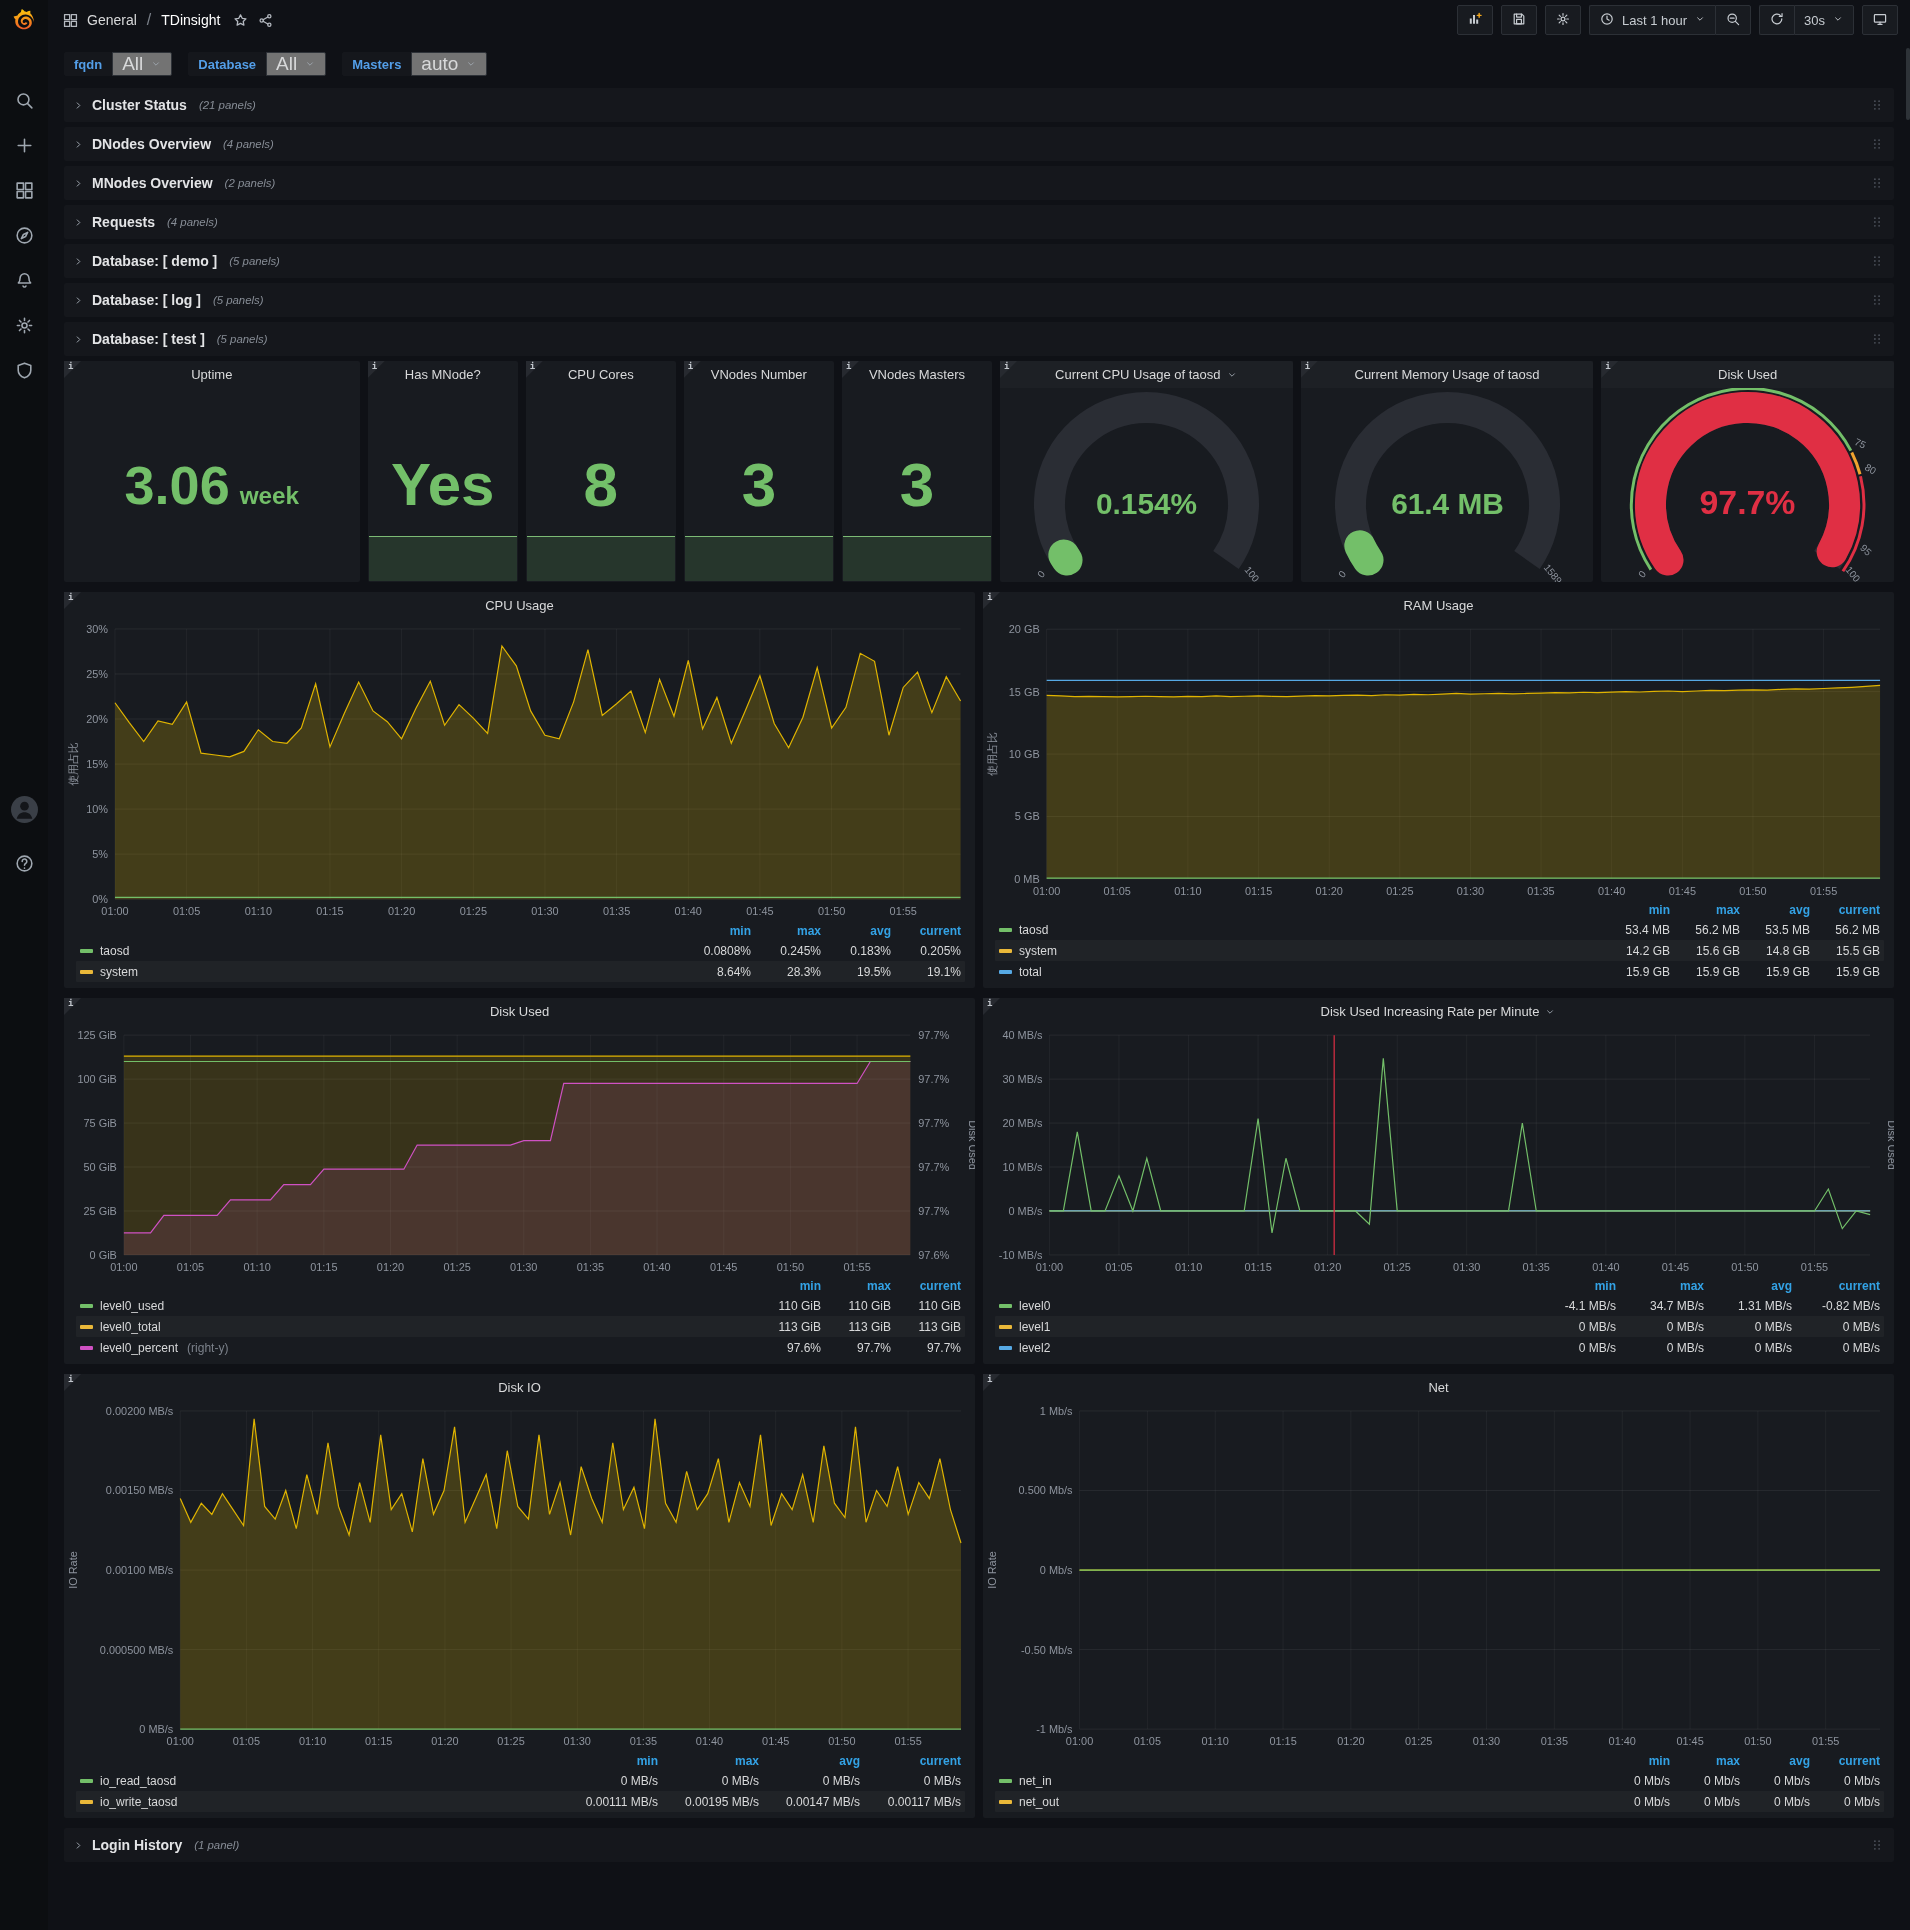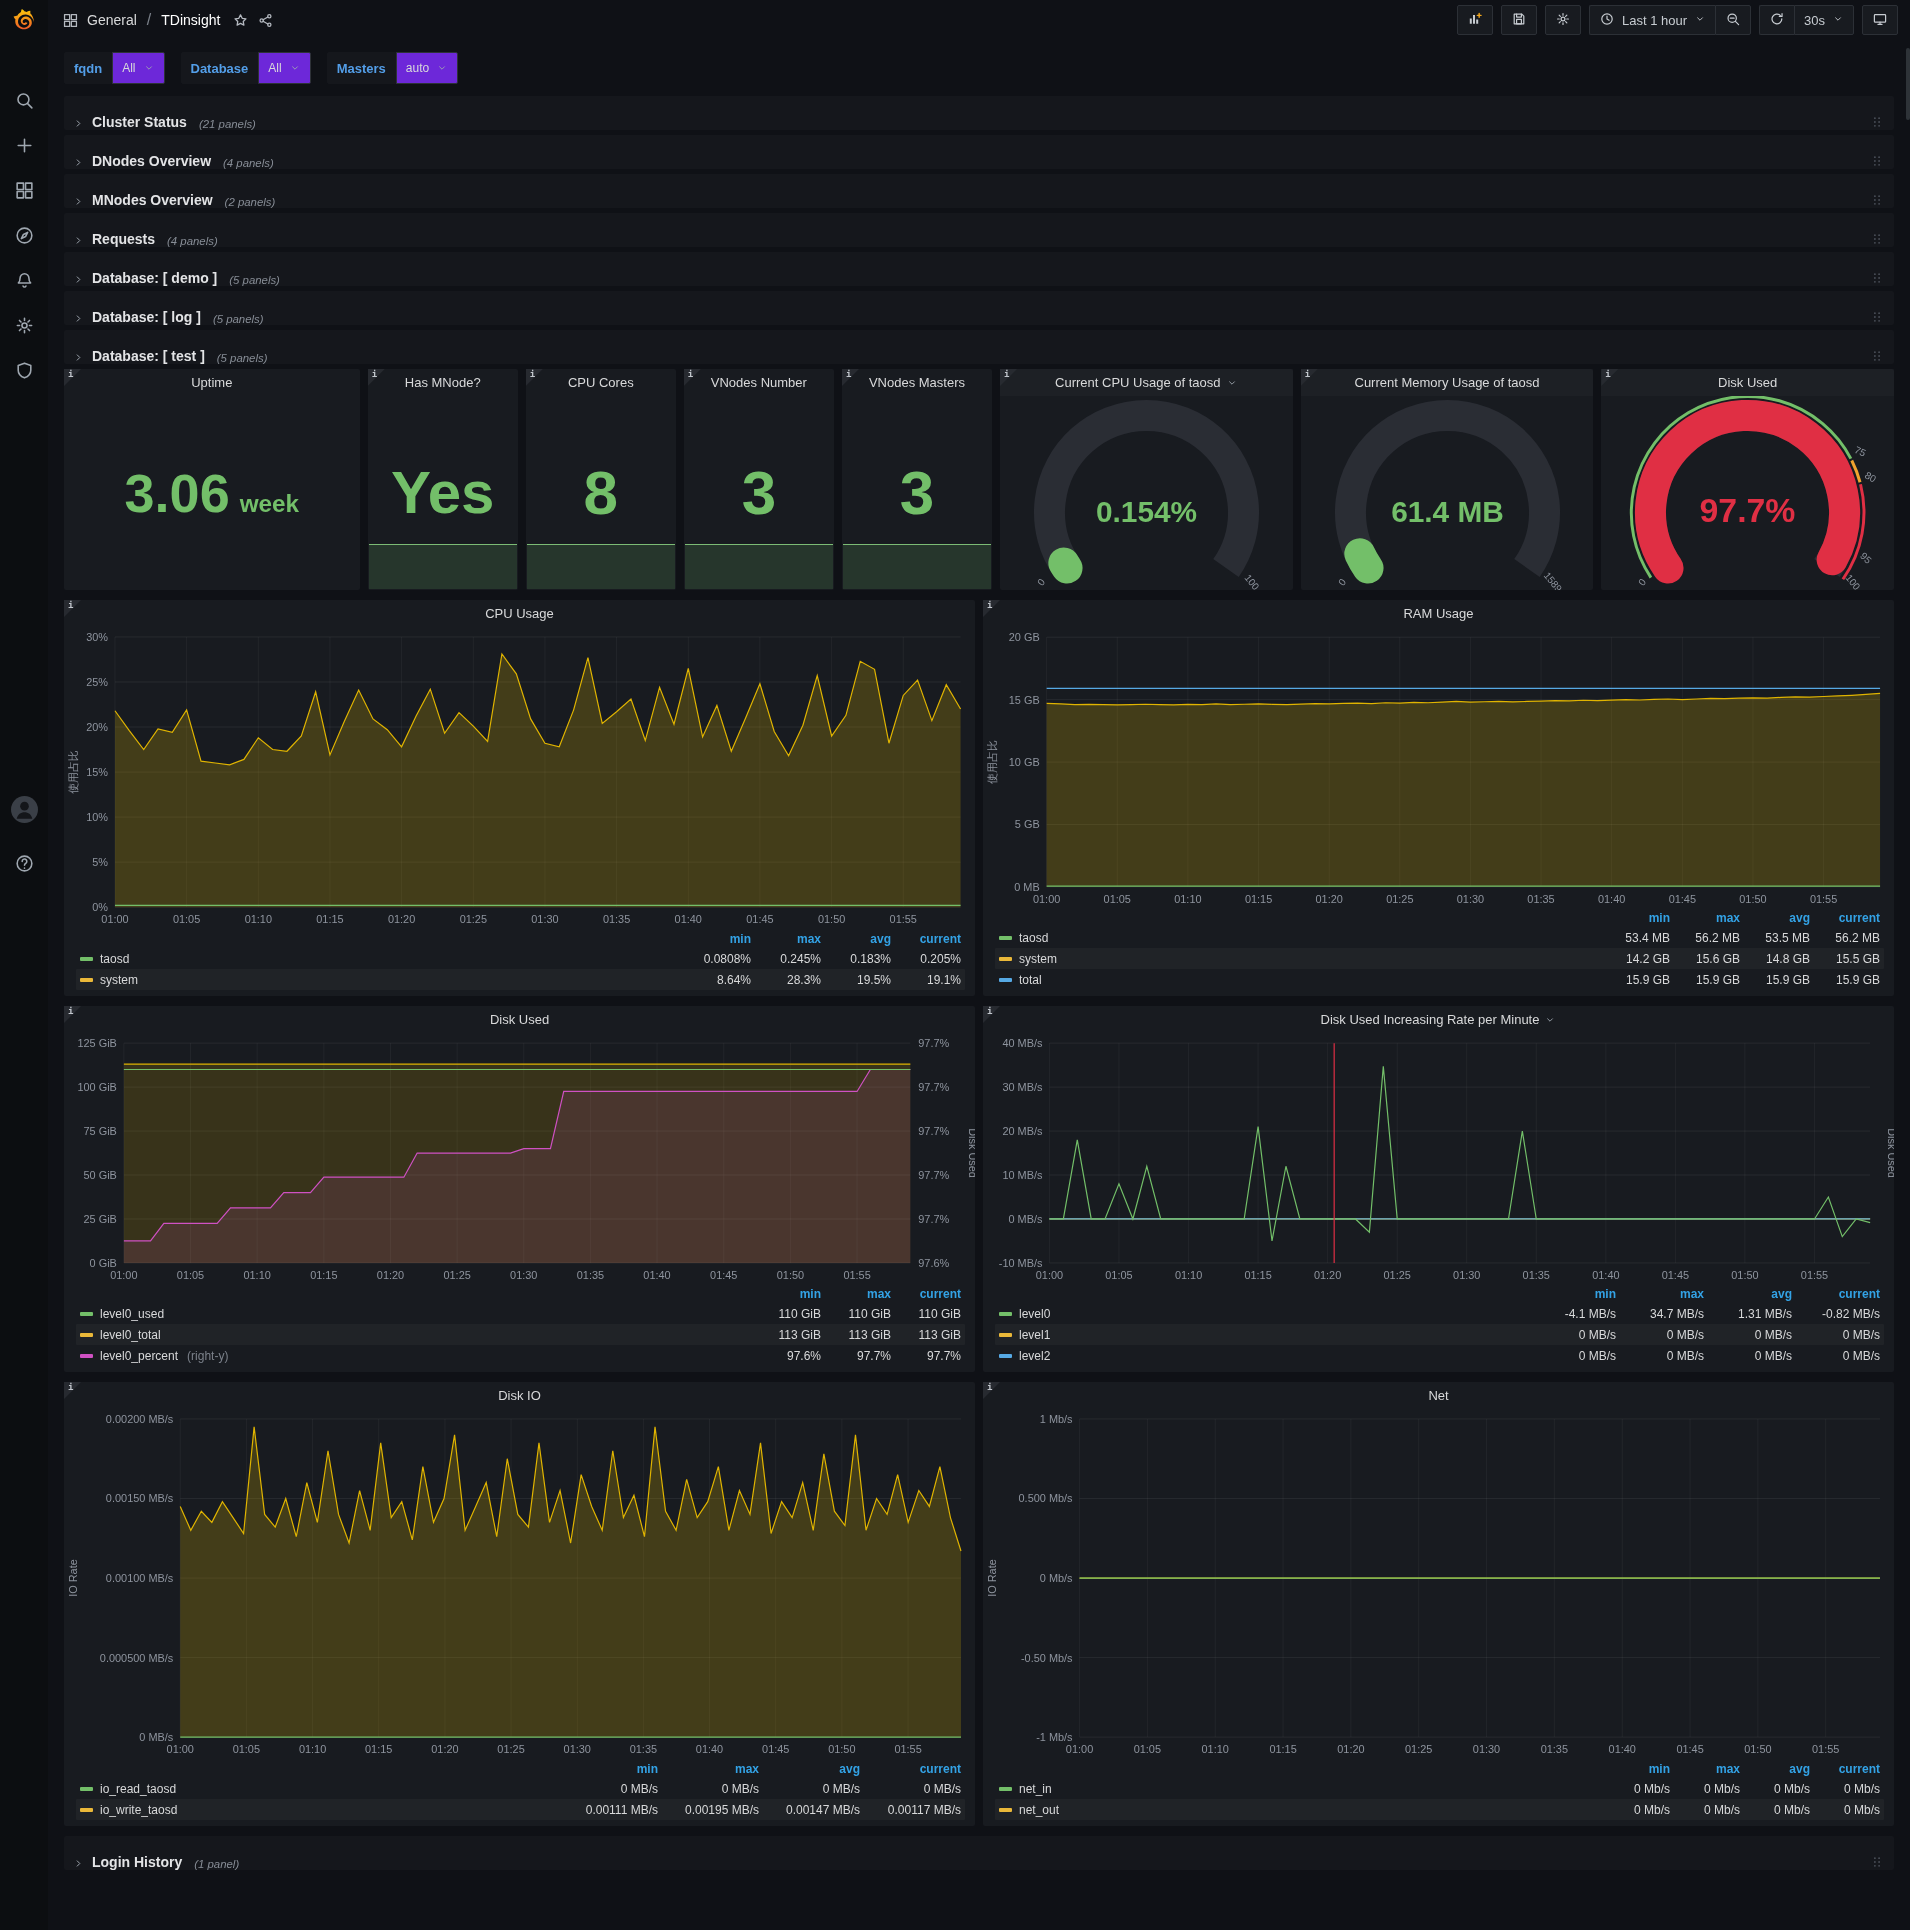--- a/index.html
+++ b/index.html
@@ -26,24 +26,24 @@
 .navbtn svg{width:16px;height:16px}
 .btngroup{display:flex}
 .btngroup .navbtn:first-child{border-right:none;border-radius:2px 0 0 2px}
 .btngroup .navbtn:last-child{border-radius:0 2px 2px 0}
 .chev svg{width:12px;height:12px}
 
 .content{padding:6px 16px 0 16px}
 .varbar{display:flex;gap:16px;margin:6px 0 12px 0}
 .varpill{display:flex;align-items:stretch}
 .varlabel{background:#15171c;border:1px solid #15171c;color:#539ee8;font-weight:700;font-size:13px;display:flex;align-items:center;padding:0 9px;border-radius:2px 0 0 2px}
-.varvalue{background:#6d28d9;border:1px solid #2e3238;color:#d8d9da;font-size:12px;display:flex;align-items:center;gap:7px;padding:0 9px;height:32px;border-radius:0 2px 2px 0;cursor:pointer;font-family:inherit}
+.varvalue{background:#737373;border:1px solid #2e3238;color:#d8d9da;font-size:19px;display:flex;align-items:center;gap:7px;padding:0 9px;height:24px;border-radius:0 2px 2px 0;cursor:pointer;font-family:inherit}
 .varvalue .chev{color:#9fa7b0;display:flex}
 
-.rowhdr{height:34px;margin-bottom:5px;display:flex;align-items:flex-end;padding:0 10px 0 8px;background:#15171c;cursor:pointer;border-radius:2px}
+.rowhdr{height:34px;margin-bottom:5px;display:flex;align-items:center;padding:0 10px 0 8px;background:#15171c;cursor:pointer;border-radius:2px}
 .rowhdr.expanded{background:transparent}
 .rowhdr .rchev{color:#9fa7b0;display:flex;width:14px}
 .rowhdr .rchev svg{width:13px;height:13px}
 .rowtitle{font-weight:700;font-size:14px;color:#e3e4e6;margin-left:6px}
 .rowcount{font-style:italic;font-size:11.4px;color:#878d96;margin-left:12px}
 .drag{margin-left:auto;color:#4a4f58;display:flex}
 .drag svg{width:14px;height:16px}
 
 .statsrow{display:flex;gap:8px;height:221px;margin-bottom:10px}
 .panel{background:#181b20;position:relative;display:flex;flex-direction:column;border-radius:2px;min-width:0}

